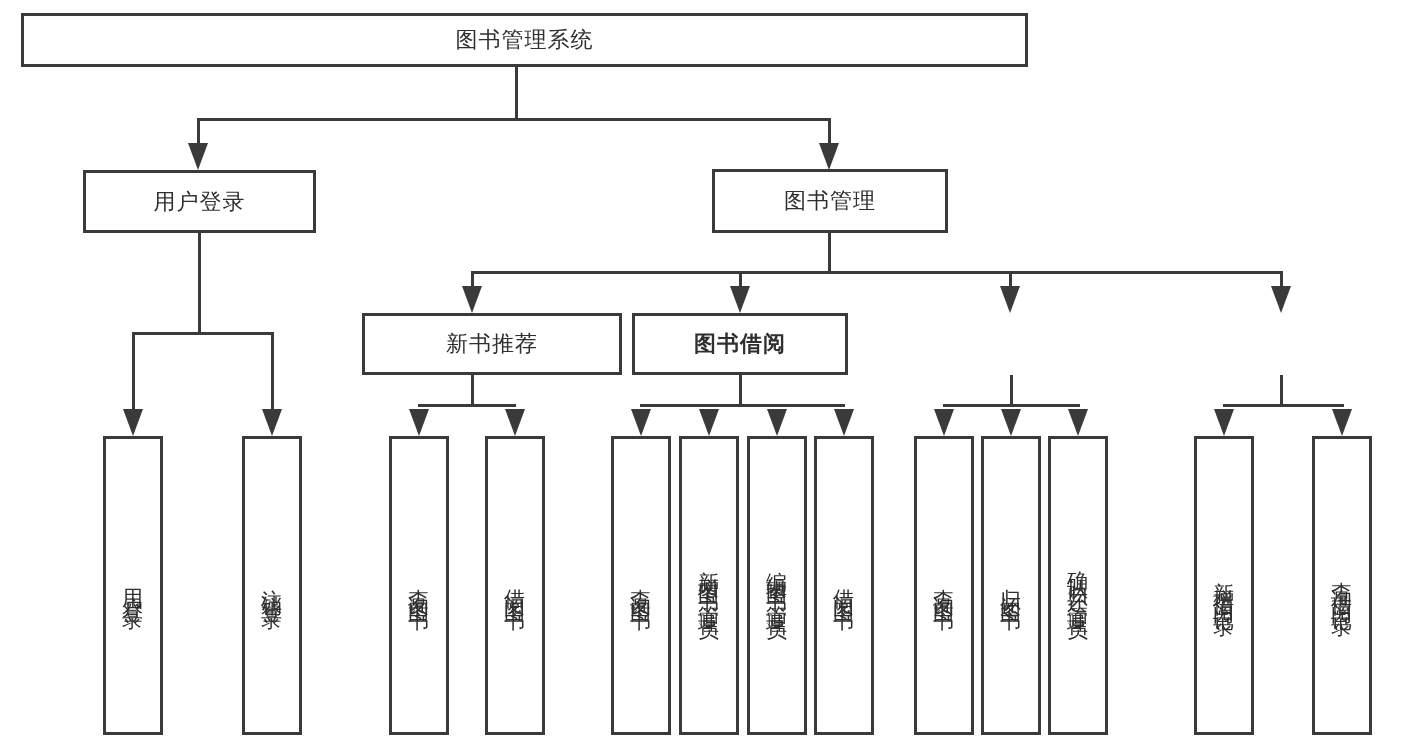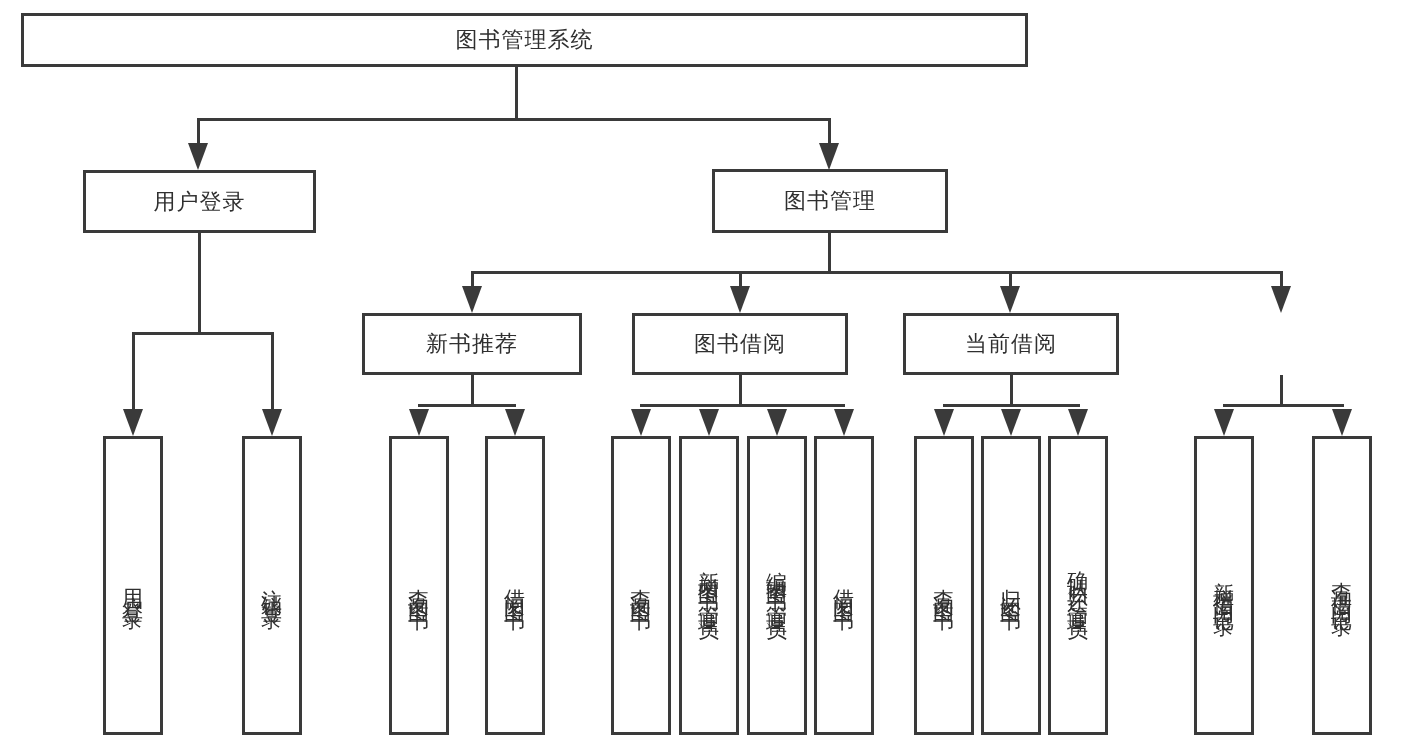--- a/index.html
+++ b/index.html
@@ -81,23 +81,22 @@
   <div class="hl" style="left:471px; top:271px; width:812px;"></div>
   <div class="vl" style="left:471px; top:271px; height:17px;"></div>
   <div class="arrow" style="left:462px; top:286px;"></div>
   <div class="vl" style="left:739px; top:271px; height:17px;"></div>
   <div class="arrow" style="left:730px; top:286px;"></div>
   <div class="vl" style="left:1009px; top:271px; height:17px;"></div>
   <div class="arrow" style="left:1000px; top:286px;"></div>
   <div class="vl" style="left:1280px; top:271px; height:17px;"></div>
   <div class="arrow" style="left:1271px; top:286px;"></div>
 
-  <div class="box" style="left:362px; top:313px; width:220px; height:62px;">新书推荐</div>
-  <div class="box" style="left:632px; top:313px; width:216px; height:62px;">图书借阅</div>
-  <div class="box" style="left:903px; top:313px; width:216px; height:62px;">当前借阅</div>
+  <div class="box" style="left:362px; top:313px; width:260px; height:62px;">新书推荐</div>
+  <div class="box" style="left:632px; top:313px; width:216px; height:62px;font-weight:bold;">图书借阅</div>
 
   <div class="vl" style="left:471px; top:375px; height:31px;"></div>
   <div class="vl" style="left:739px; top:375px; height:31px;"></div>
   <div class="vl" style="left:1010px; top:375px; height:31px;"></div>
   <div class="vl" style="left:1280px; top:375px; height:31px;"></div>
 
   <div class="hl" style="left:418px; top:404px; width:98px;"></div>
   <div class="hl" style="left:640px; top:404px; width:205px;"></div>
   <div class="hl" style="left:943px; top:404px; width:137px;"></div>
   <div class="hl" style="left:1223px; top:404px; width:121px;"></div>

